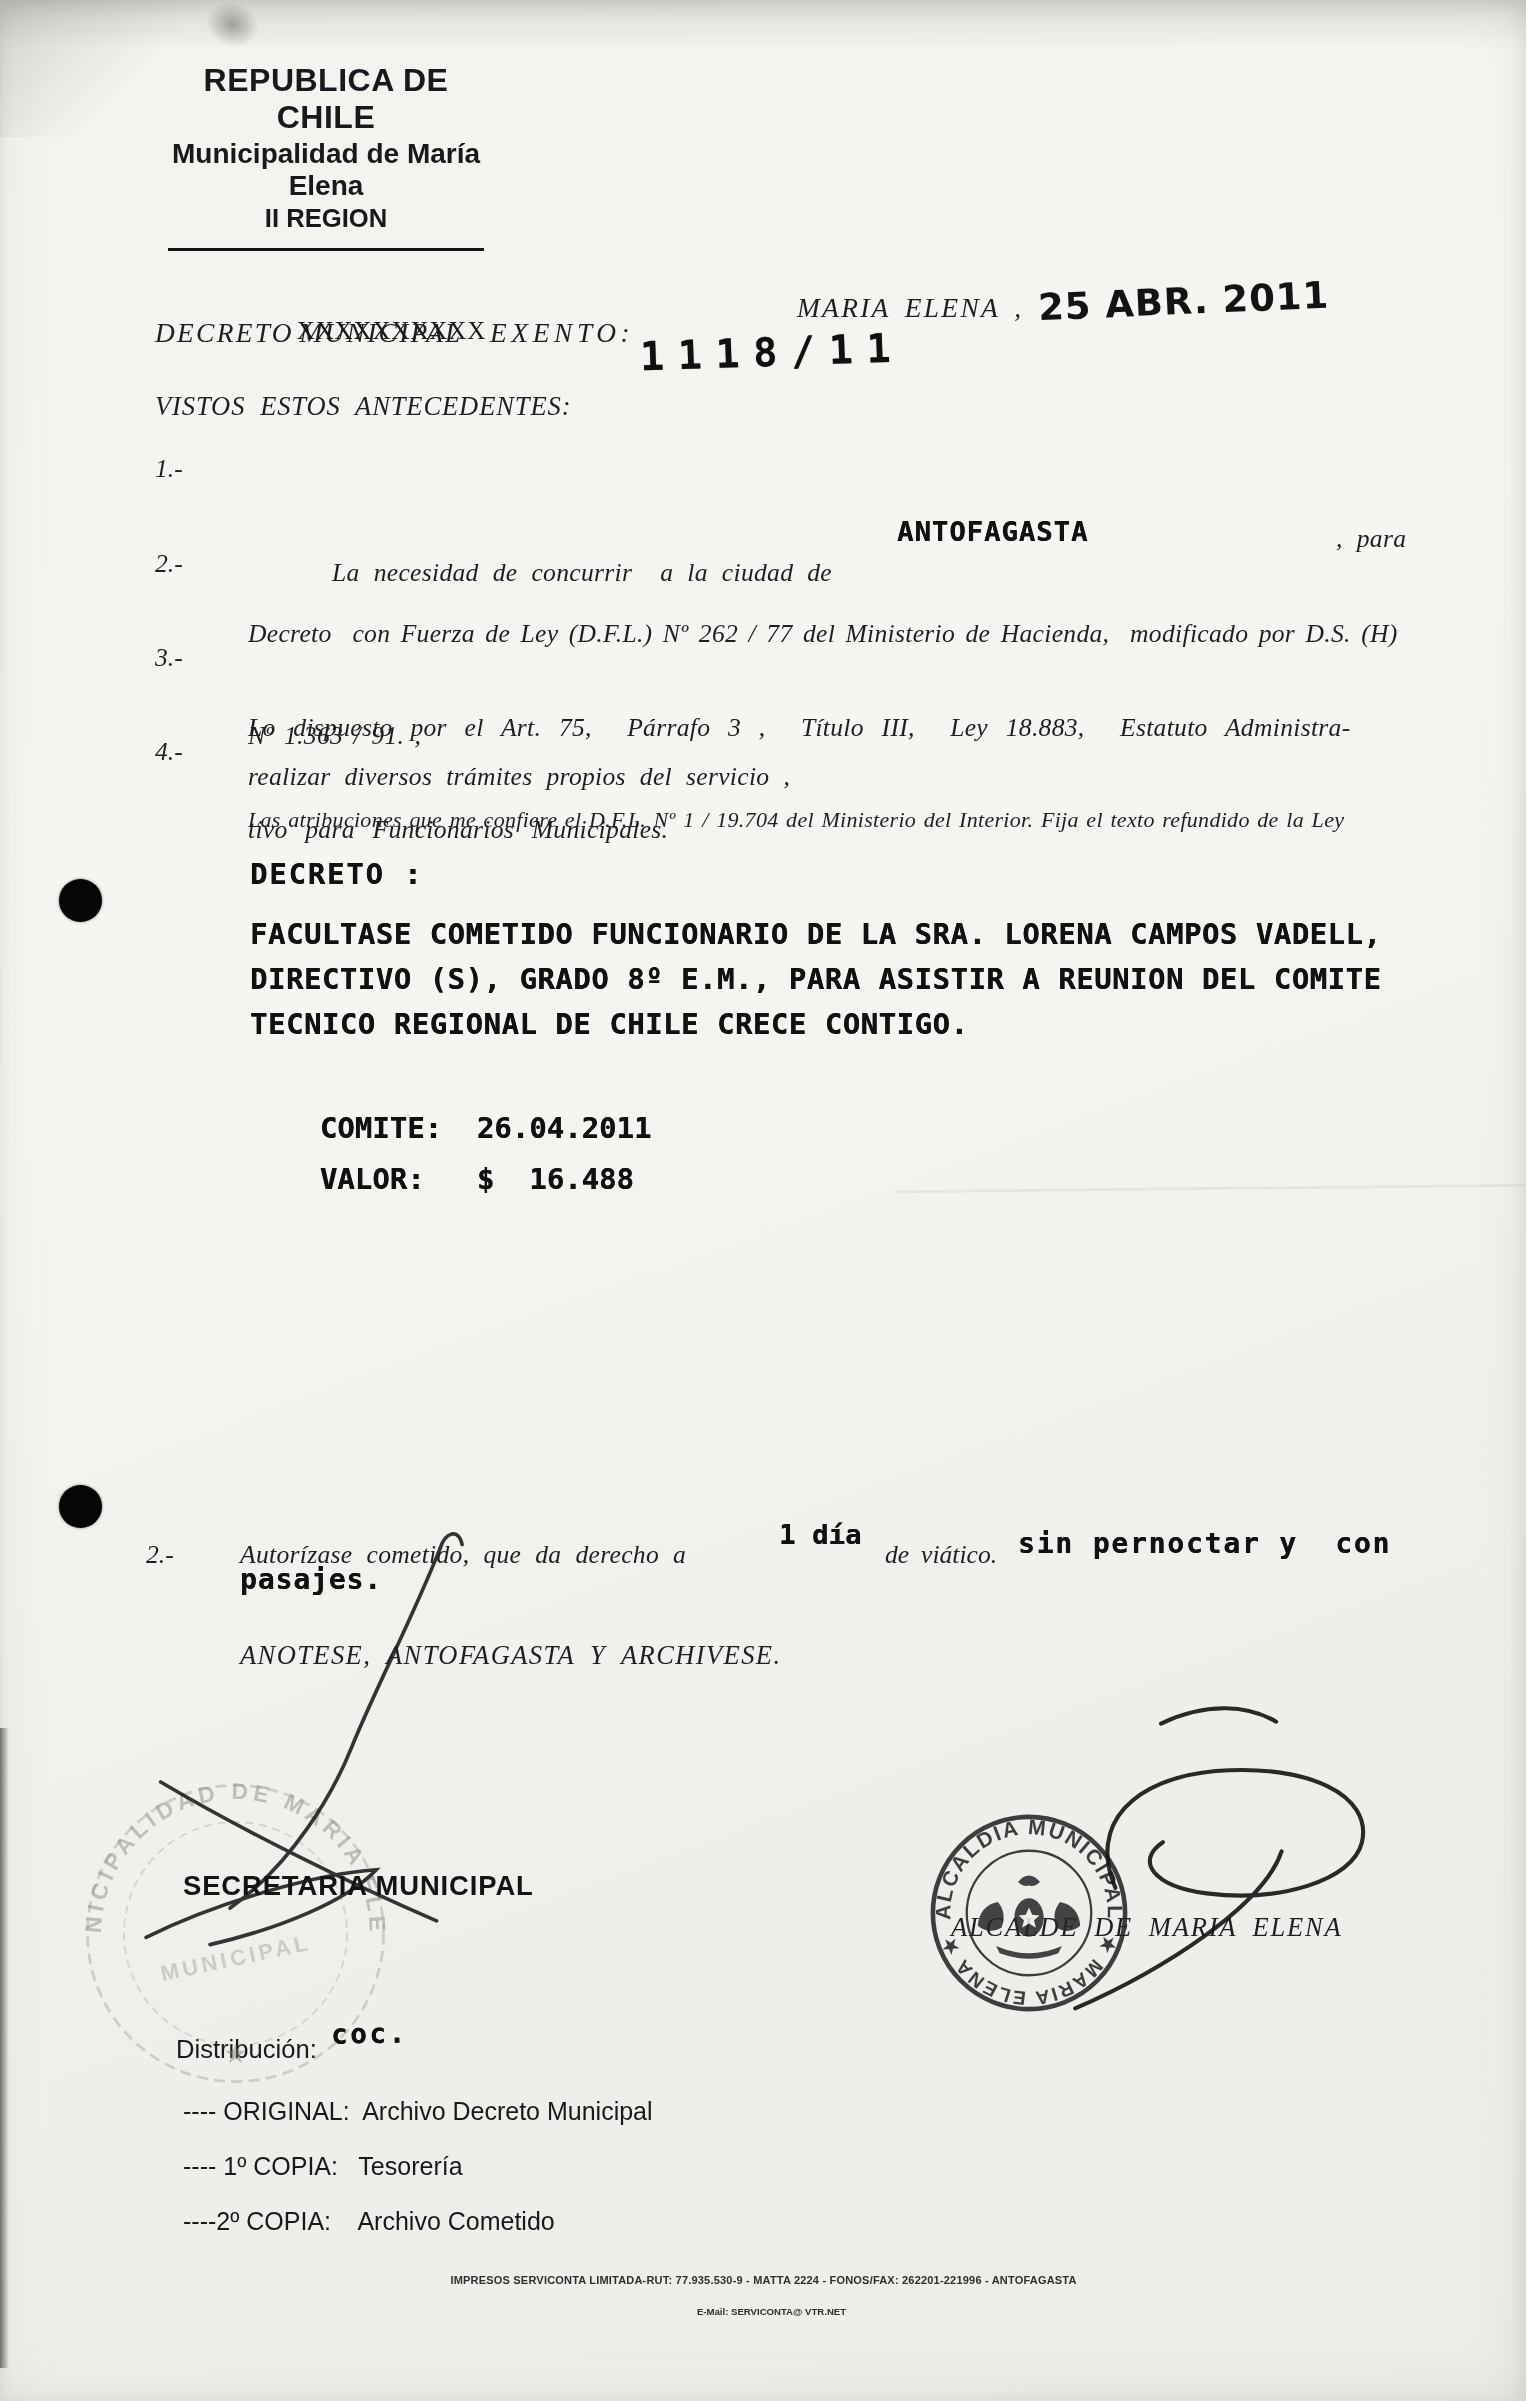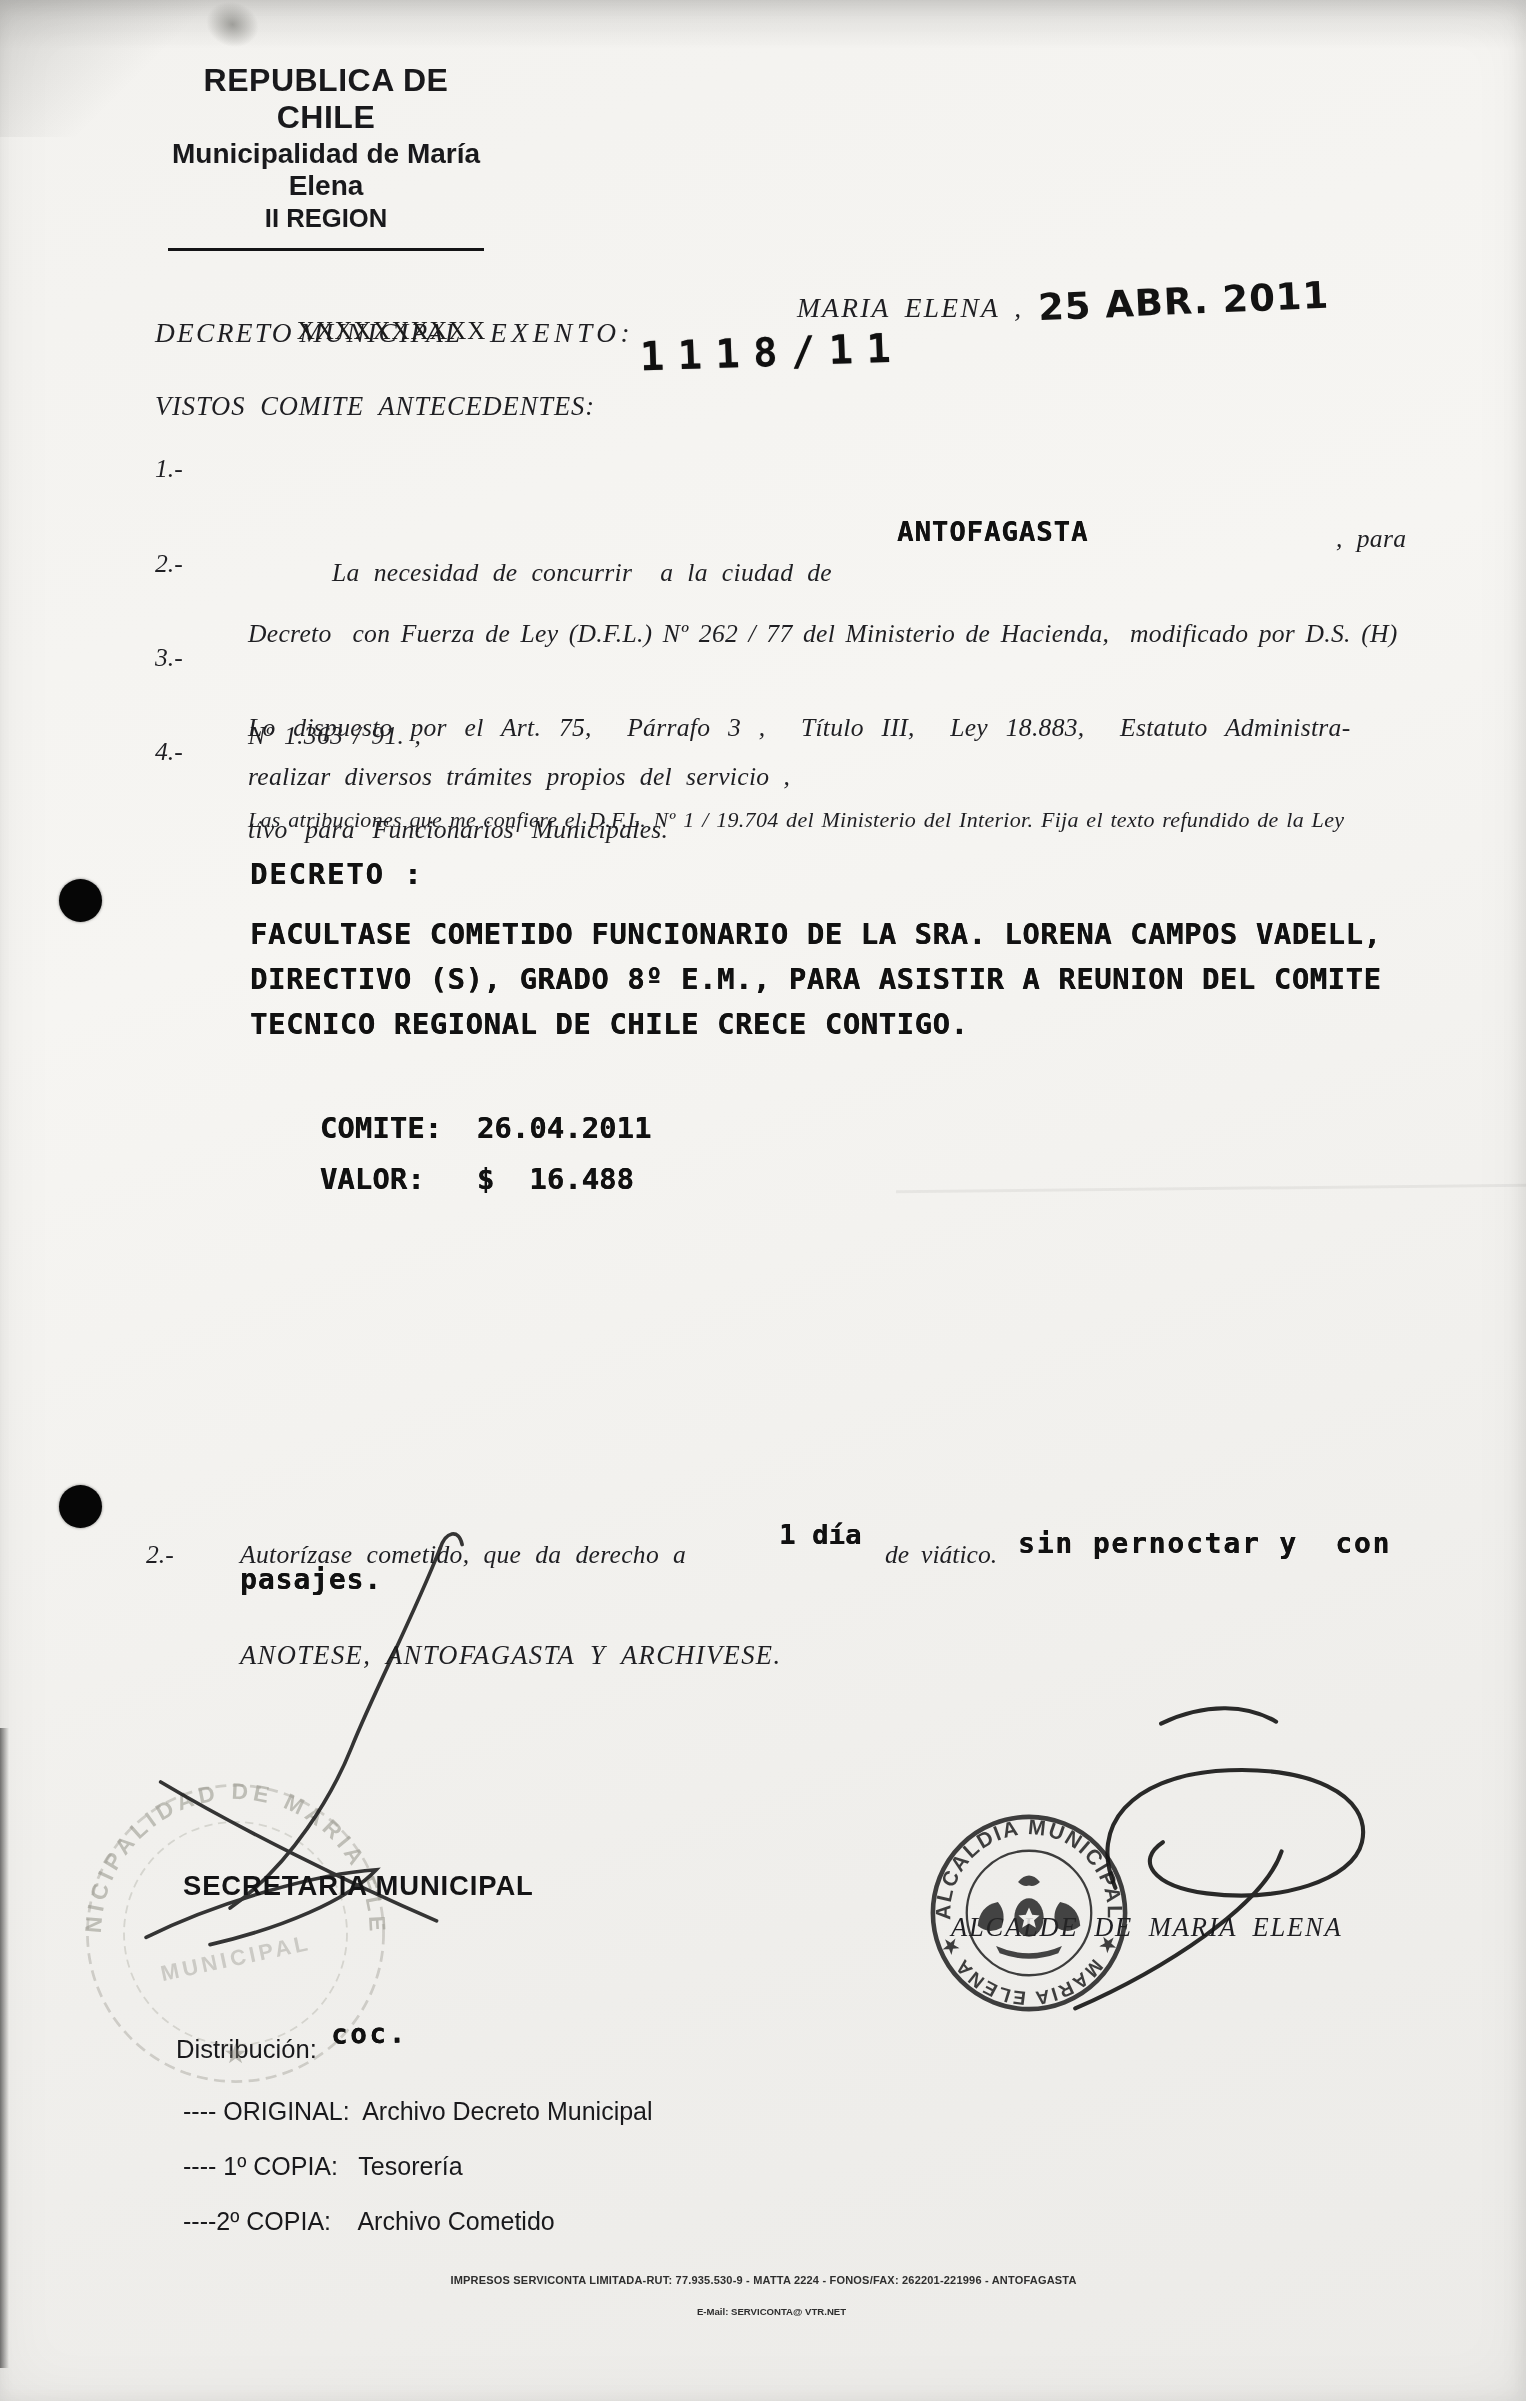--- a/index.html
+++ b/index.html
@@ -99,21 +99,21 @@
   </div>
 
   <div class="abs it dateline">MARIA ELENA ,</div>
   <div class="abs date-stamp">25 ABR. 2011</div>
 
   <div class="abs it decree-line">
     <span>DECRETO</span><span class="strike-wrap"><span>MUNICIPAL</span><span class="strike-x">XXXXXXXXXX</span></span><span class="exento">EXENTO:</span>
   </div>
   <div class="abs number-stamp">1118/11</div>
 
-  <div class="abs it vistos">VISTOS COMITE ANTECEDENTES:</div>
+  <div class="abs it vistos">VISTOS ESTOS ANTECEDENTES:</div>
 
   <span class="item-num it" style="top:454px;">1.-</span>
   <div class="item-text it ws8" style="top:454px;">
     <div class="rel">
       <span>La necesidad de concurrir  a la ciudad de</span>
       <span class="typed city">ANTOFAGASTA</span>
       <span class="para">, para</span>
     </div>
     <div>realizar diversos trámites propios del servicio ,</div>
   </div>

